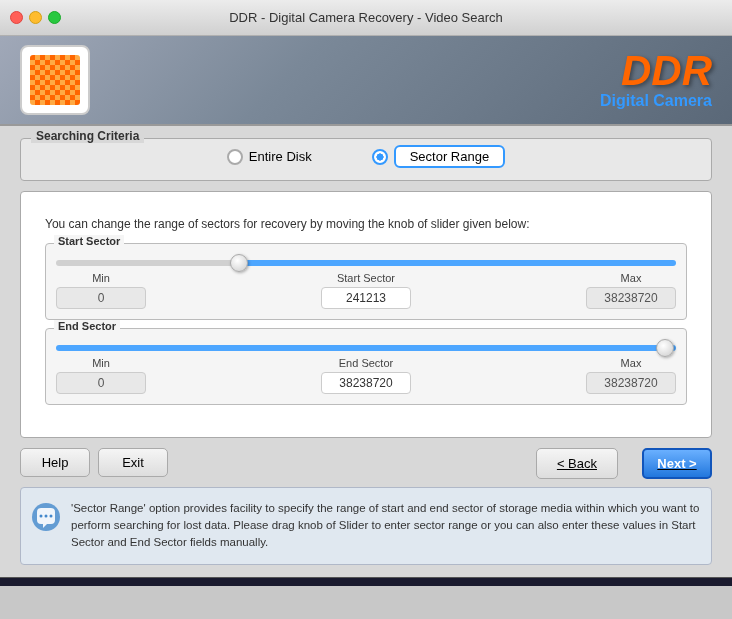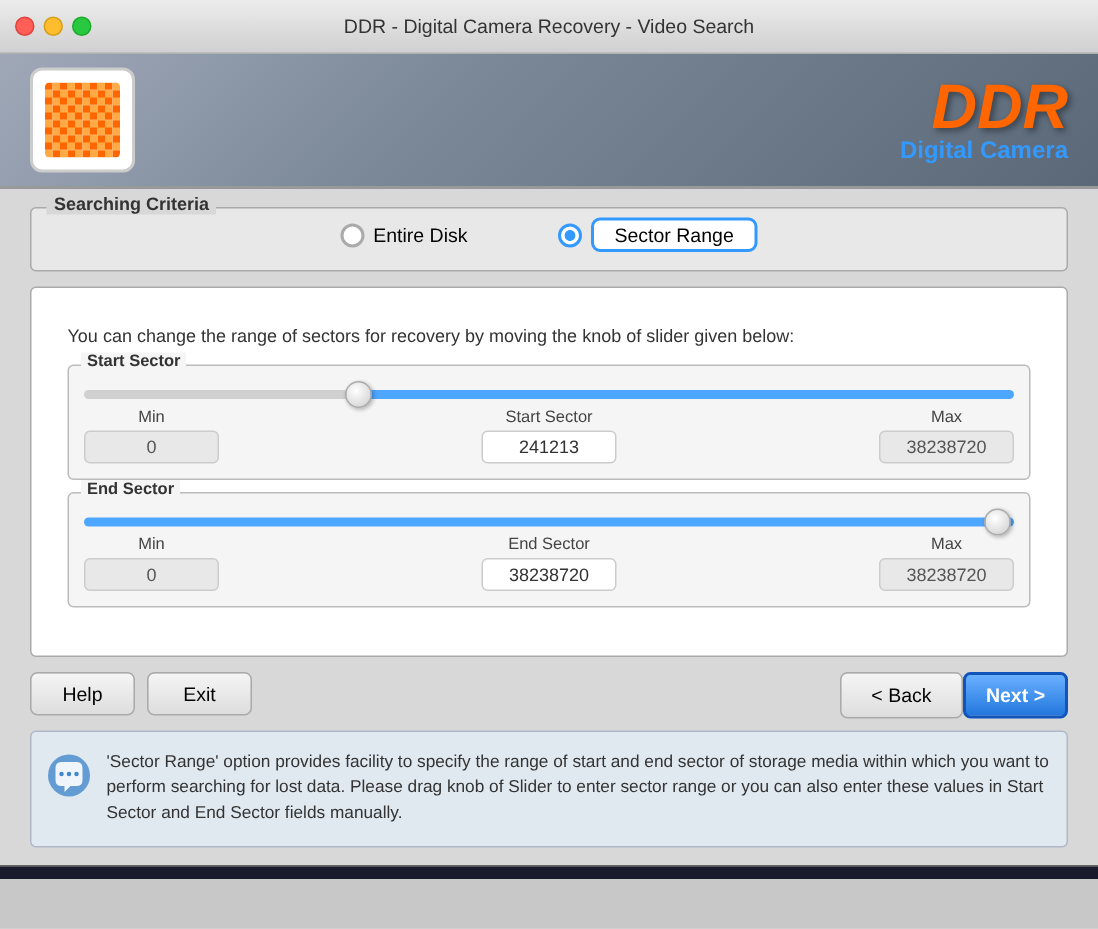--- a/index.html
+++ b/index.html
@@ -267,21 +267,21 @@
     }
 
     
     .bottom-buttons {
       display: flex;
       justify-content: space-between;
       align-items: flex-start;
       margin-bottom: 8px;
     }
     .left-btns { display: flex; gap: 8px; }
-    .right-btns { display: flex; gap: 0; }
+    .right-btns { display: flex; gap: 24px; text-decoration: underline; }
     .btn {
       padding: 6px 20px;
       border-radius: 5px;
       border: 1px solid #aaa;
       background: linear-gradient(to bottom, #f5f5f5, #ddd);
       font-size: 13px;
       cursor: pointer;
       min-width: 70px;
       text-align: center;
     }

